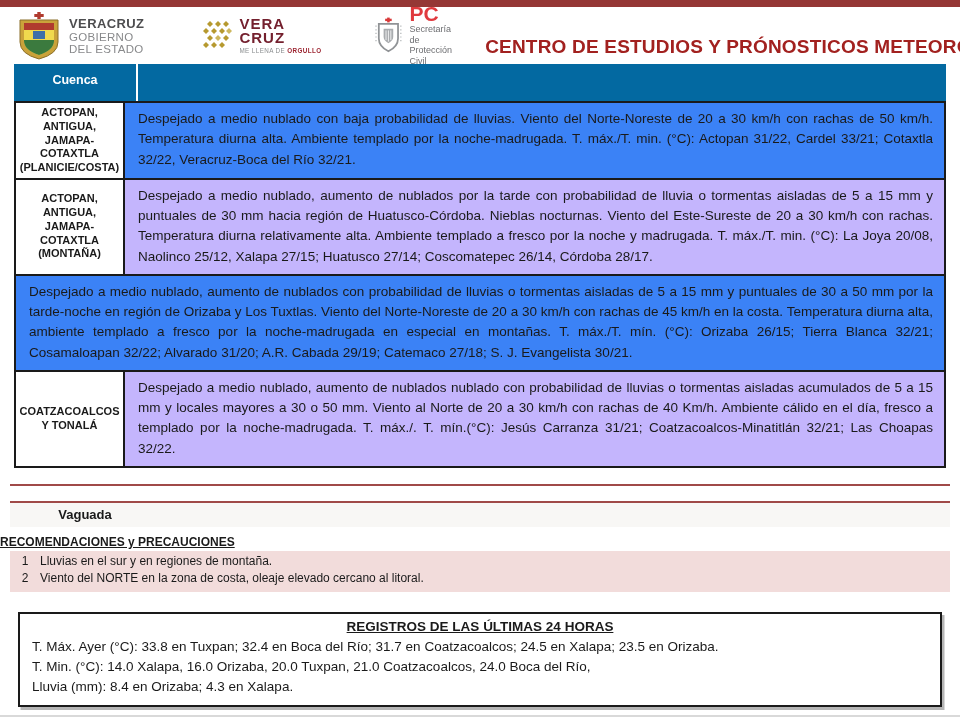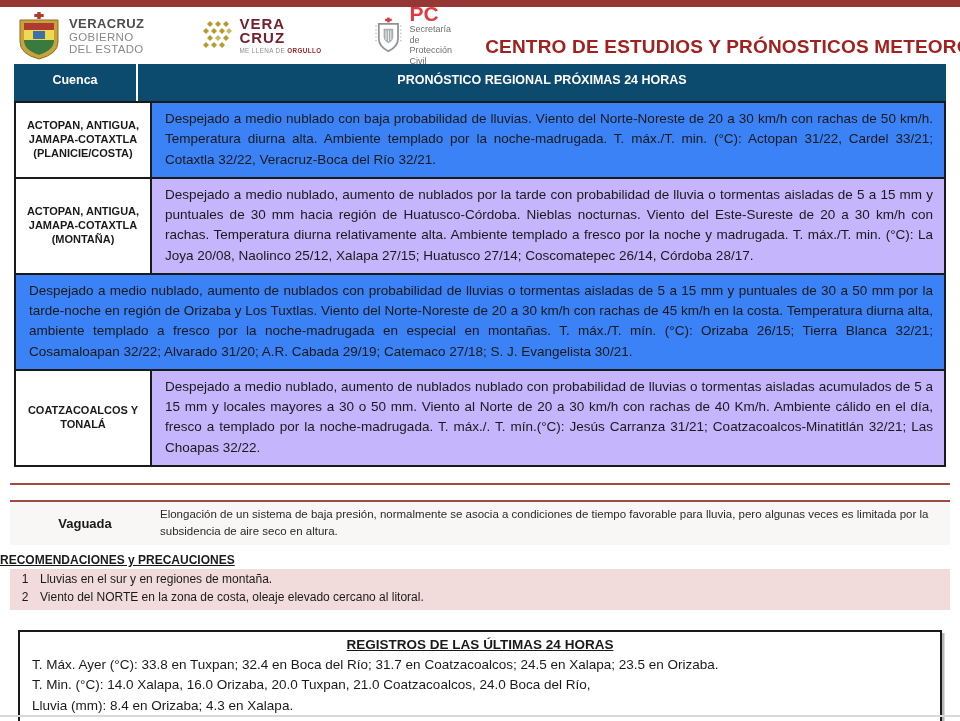--- a/index.html
+++ b/index.html
@@ -20,27 +20,27 @@
   .pc-sub  { font-size:9px; color:#6d6e71; line-height:1.2; }
   .logo-vc { margin-left:58px; }
   .vc-name { font-size:15px; font-weight:bold; color:#74202e; line-height:.92; letter-spacing:1px; }
   .vc-tag  { font-size:6.3px; color:#8a8d8f; letter-spacing:.4px; margin-top:2px; white-space:nowrap; }
   .vc-tag b { color:#9c2430; }
   .center-title { margin-left:26px; align-self:flex-end; padding-bottom:6px;
     font-size:19px; font-weight:bold; color:#a2211f; letter-spacing:.2px; white-space:nowrap; }
 
   
   .forecast { margin:0 14px; }
-  .f-header { display:flex; background:#0c4a6e; color:#fff; font-weight:bold; font-size:12.5px; }
+  .f-header { display:flex; background:#0369a1; color:#fff; font-weight:bold; font-size:12.5px; }
   .f-header .hc1 { width:124px; border-right:2px solid #fff; text-align:center; padding:9px 4px 14px; }
   .f-header .hc2 { flex:1; text-align:center; padding:9px 4px 14px; }
   .f-body { border:2px solid #1a1a1a; }
   .f-row { display:flex; }
   .f-row + .f-row { border-top:2px solid #1a1a1a; }
-  .f-cuenca { width:136px; border-right:2px solid #1a1a1a; display:flex; align-items:center;
+  .f-cuenca { width:109px; border-right:2px solid #1a1a1a; display:flex; align-items:center;
     justify-content:center; text-align:center; font-weight:bold; font-size:11px;
     line-height:1.25; padding:3px 6px; background:#fff; }
   .f-row:nth-child(3) .f-cuenca { background:#f5f1e6; }
   .f-text { flex:1; padding:6px 11px 7px 13px; font-size:13.5px; line-height:1.5;
     text-align:justify; background:#c4b5fd; }
   .f-row:nth-child(1) .f-text, .f-row:nth-child(3) .f-text { background:#3b82f6; }
 
   
   .sep1 { margin:16px 10px 0; border-top:2px solid #a04a48; }
   .vaguada { margin:15px 10px 0; border-top:2px solid #a04a48; background:#f8f7f5;
@@ -130,21 +130,20 @@
       <div class="pc-sub">Protección Civil</div>
     </div>
   </div>
 
   <div class="center-title">CENTRO DE ESTUDIOS Y PRÓNOSTICOS METEOROLÓGICOS</div>
 </header>
 
 <div class="forecast">
   <div class="f-header">
     <div class="hc1">Cuenca</div>
-    <div class="hc2">PRONÓSTICO REGIONAL PRÓXIMAS 24 HORAS</div>
   </div>
   <div class="f-body">
     <div class="f-row">
       <div class="f-cuenca">ACTOPAN, ANTIGUA, JAMAPA-COTAXTLA (PLANICIE/COSTA)</div>
       <div class="f-text">Despejado a medio nublado con baja probabilidad de lluvias. Viento del Norte-Noreste de 20 a 30 km/h con rachas de 50 km/h. Temperatura diurna alta. Ambiente templado por la noche-madrugada. T. máx./T. min. (°C): Actopan 31/22, Cardel 33/21; Cotaxtla 32/22, Veracruz-Boca del Río 32/21.</div>
     </div>
     <div class="f-row">
       <div class="f-cuenca">ACTOPAN, ANTIGUA, JAMAPA-COTAXTLA (MONTAÑA)</div>
       <div class="f-text">Despejado a medio nublado, aumento de nublados por la tarde con probabilidad de lluvia o tormentas aisladas de 5 a 15 mm y puntuales de 30 mm hacia región de Huatusco-Córdoba. Nieblas nocturnas. Viento del Este-Sureste de 20 a 30 km/h con rachas. Temperatura diurna relativamente alta. Ambiente templado a fresco por la noche y madrugada. T. máx./T. min. (°C): La Joya 20/08, Naolinco 25/12, Xalapa 27/15; Huatusco 27/14; Coscomatepec 26/14, Córdoba 28/17.</div>
     </div>
@@ -155,21 +154,20 @@
       <div class="f-cuenca">COATZACOALCOS Y TONALÁ</div>
       <div class="f-text">Despejado a medio nublado, aumento de nublados nublado con probabilidad de lluvias o tormentas aisladas acumulados de 5 a 15 mm y locales mayores a 30 o 50 mm. Viento al Norte de 20 a 30 km/h con rachas de 40 Km/h. Ambiente cálido en el día, fresco a templado por la noche-madrugada. T. máx./. T. mín.(°C): Jesús Carranza 31/21; Coatzacoalcos-Minatitlán 32/21; Las Choapas 32/22.</div>
     </div>
   </div>
 </div>
 
 <div class="sep1"></div>
 
 <div class="vaguada">
   <div class="vg-label">Vaguada</div>
-  <div class="vg-text">Elongación de un sistema de baja presión, normalmente se asocia a condiciones de tiempo favorable para lluvia, pero algunas veces es limitada por la subsidencia de aire seco en altura.</div>
 </div>
 
 <div class="reco-title">RECOMENDACIONES y PRECAUCIONES</div>
 <div class="reco-list">
   <div class="reco-item">
     <div class="reco-num">1</div>
     <div class="reco-text">Lluvias en el sur y en regiones de montaña.</div>
   </div>
   <div class="reco-item">
     <div class="reco-num">2</div>

